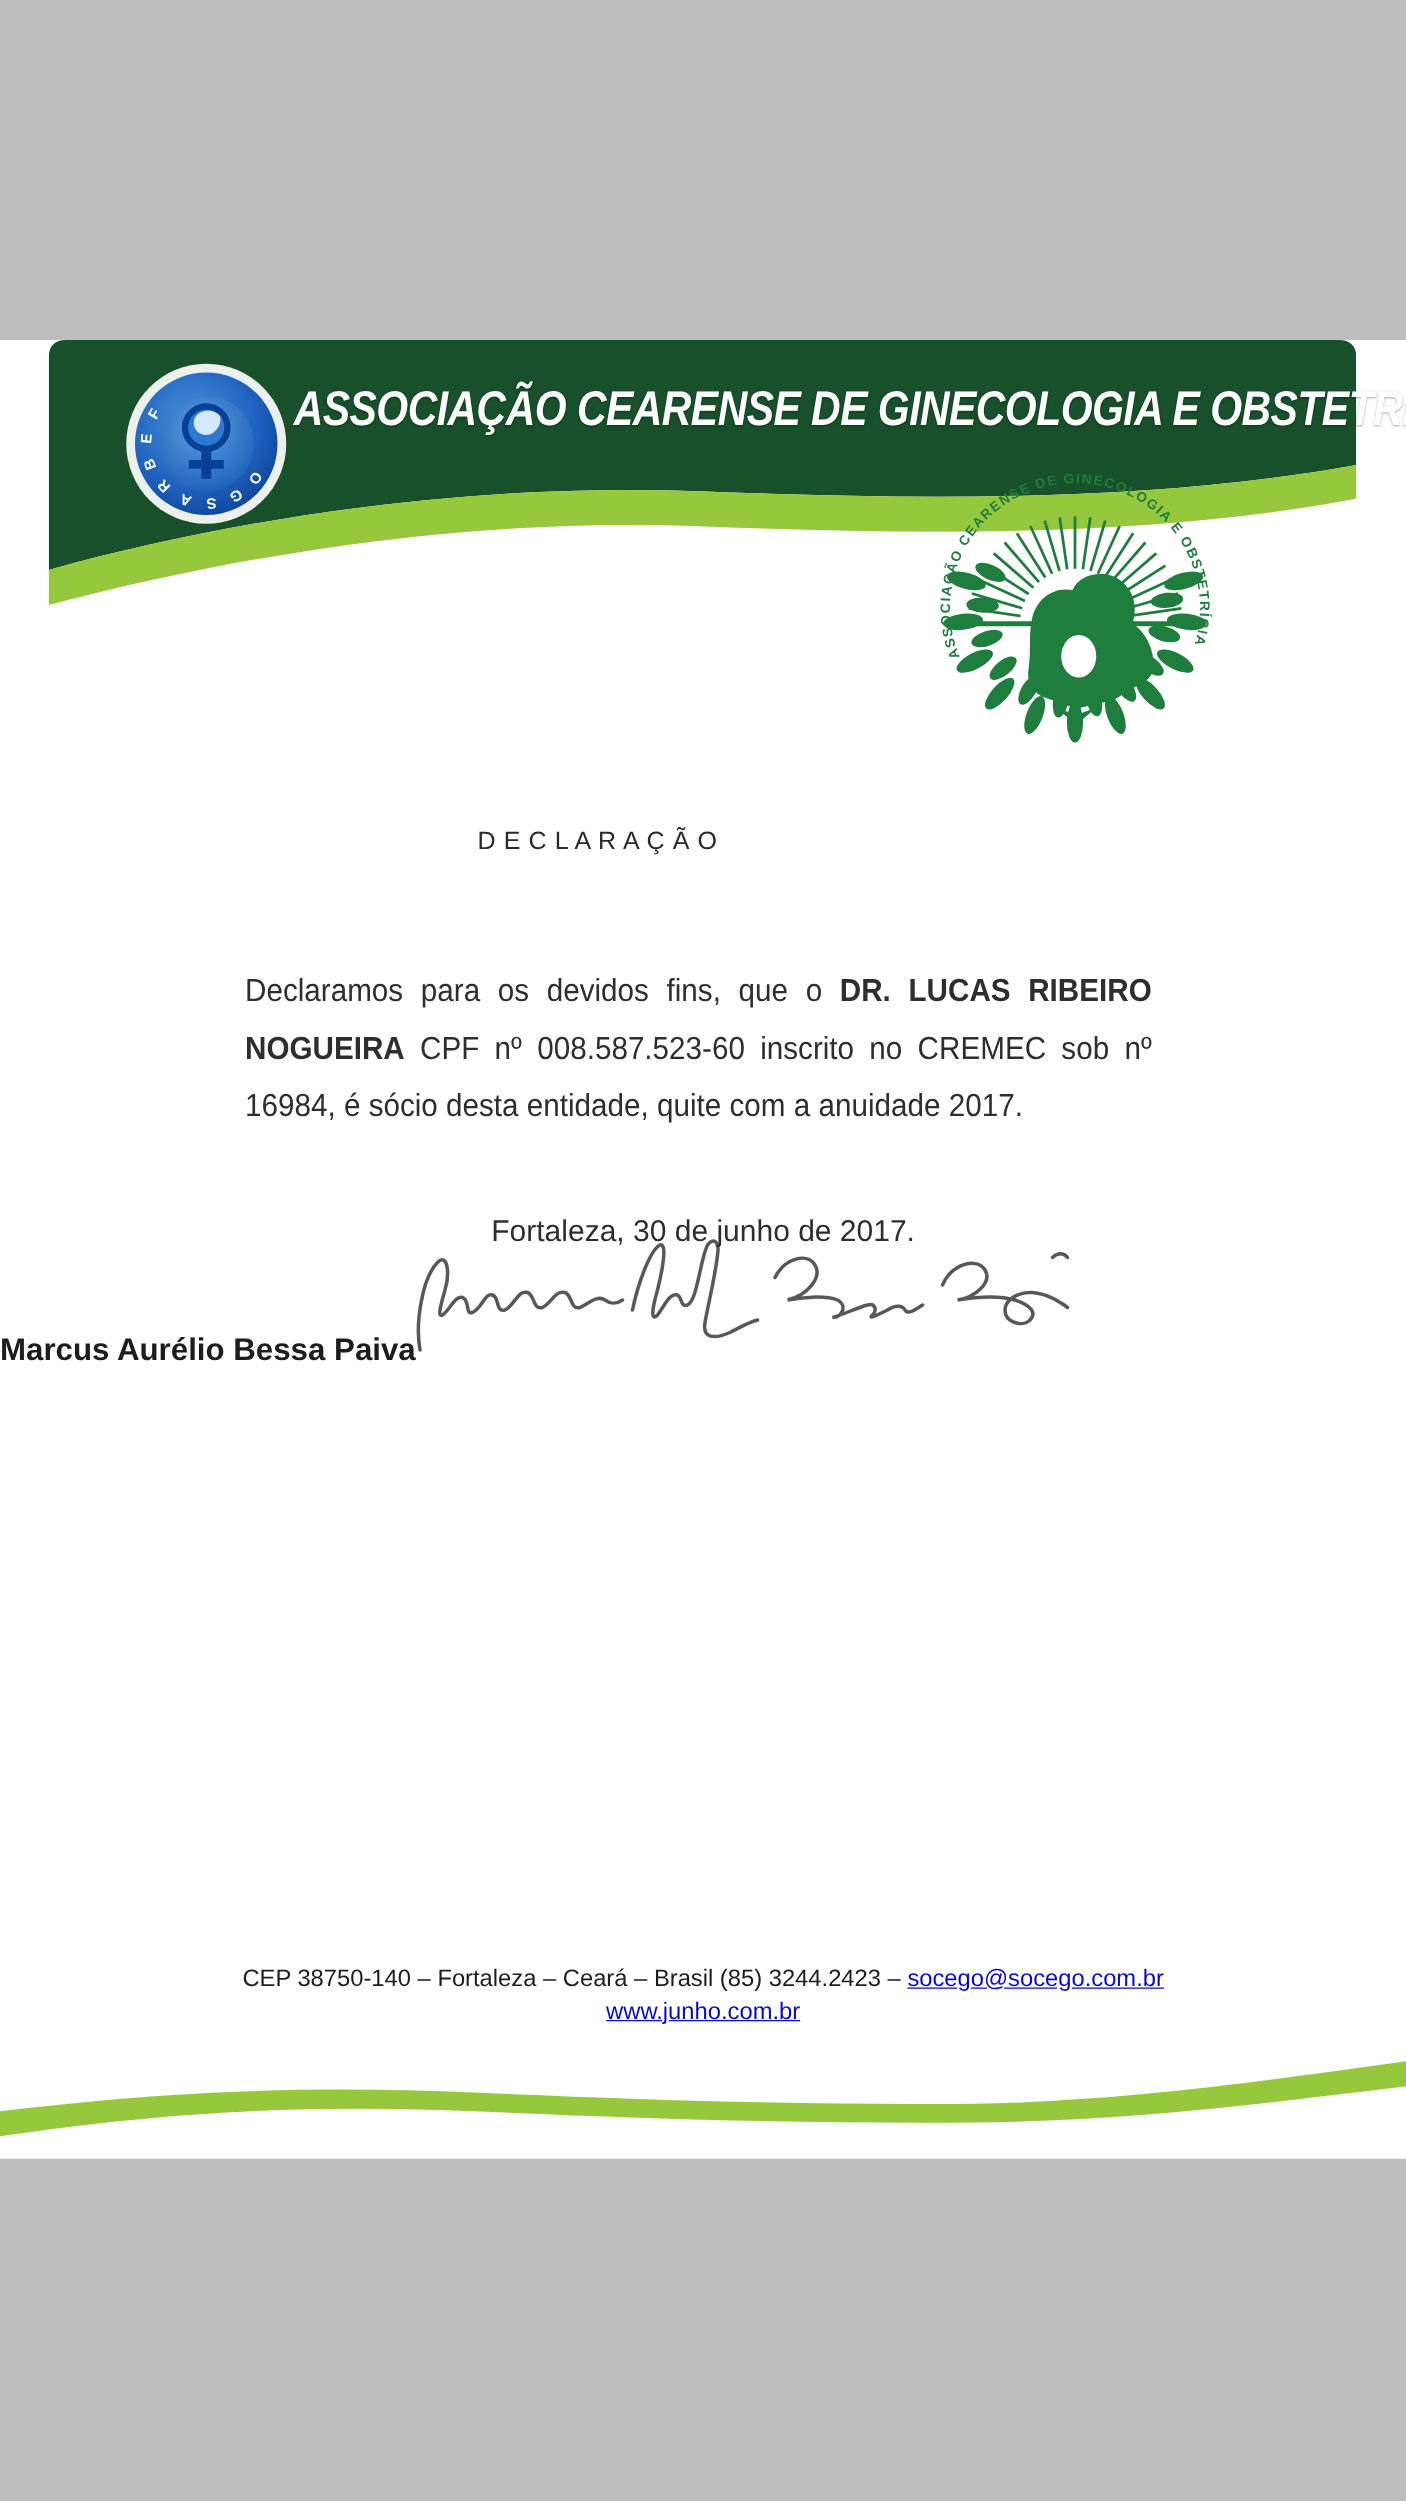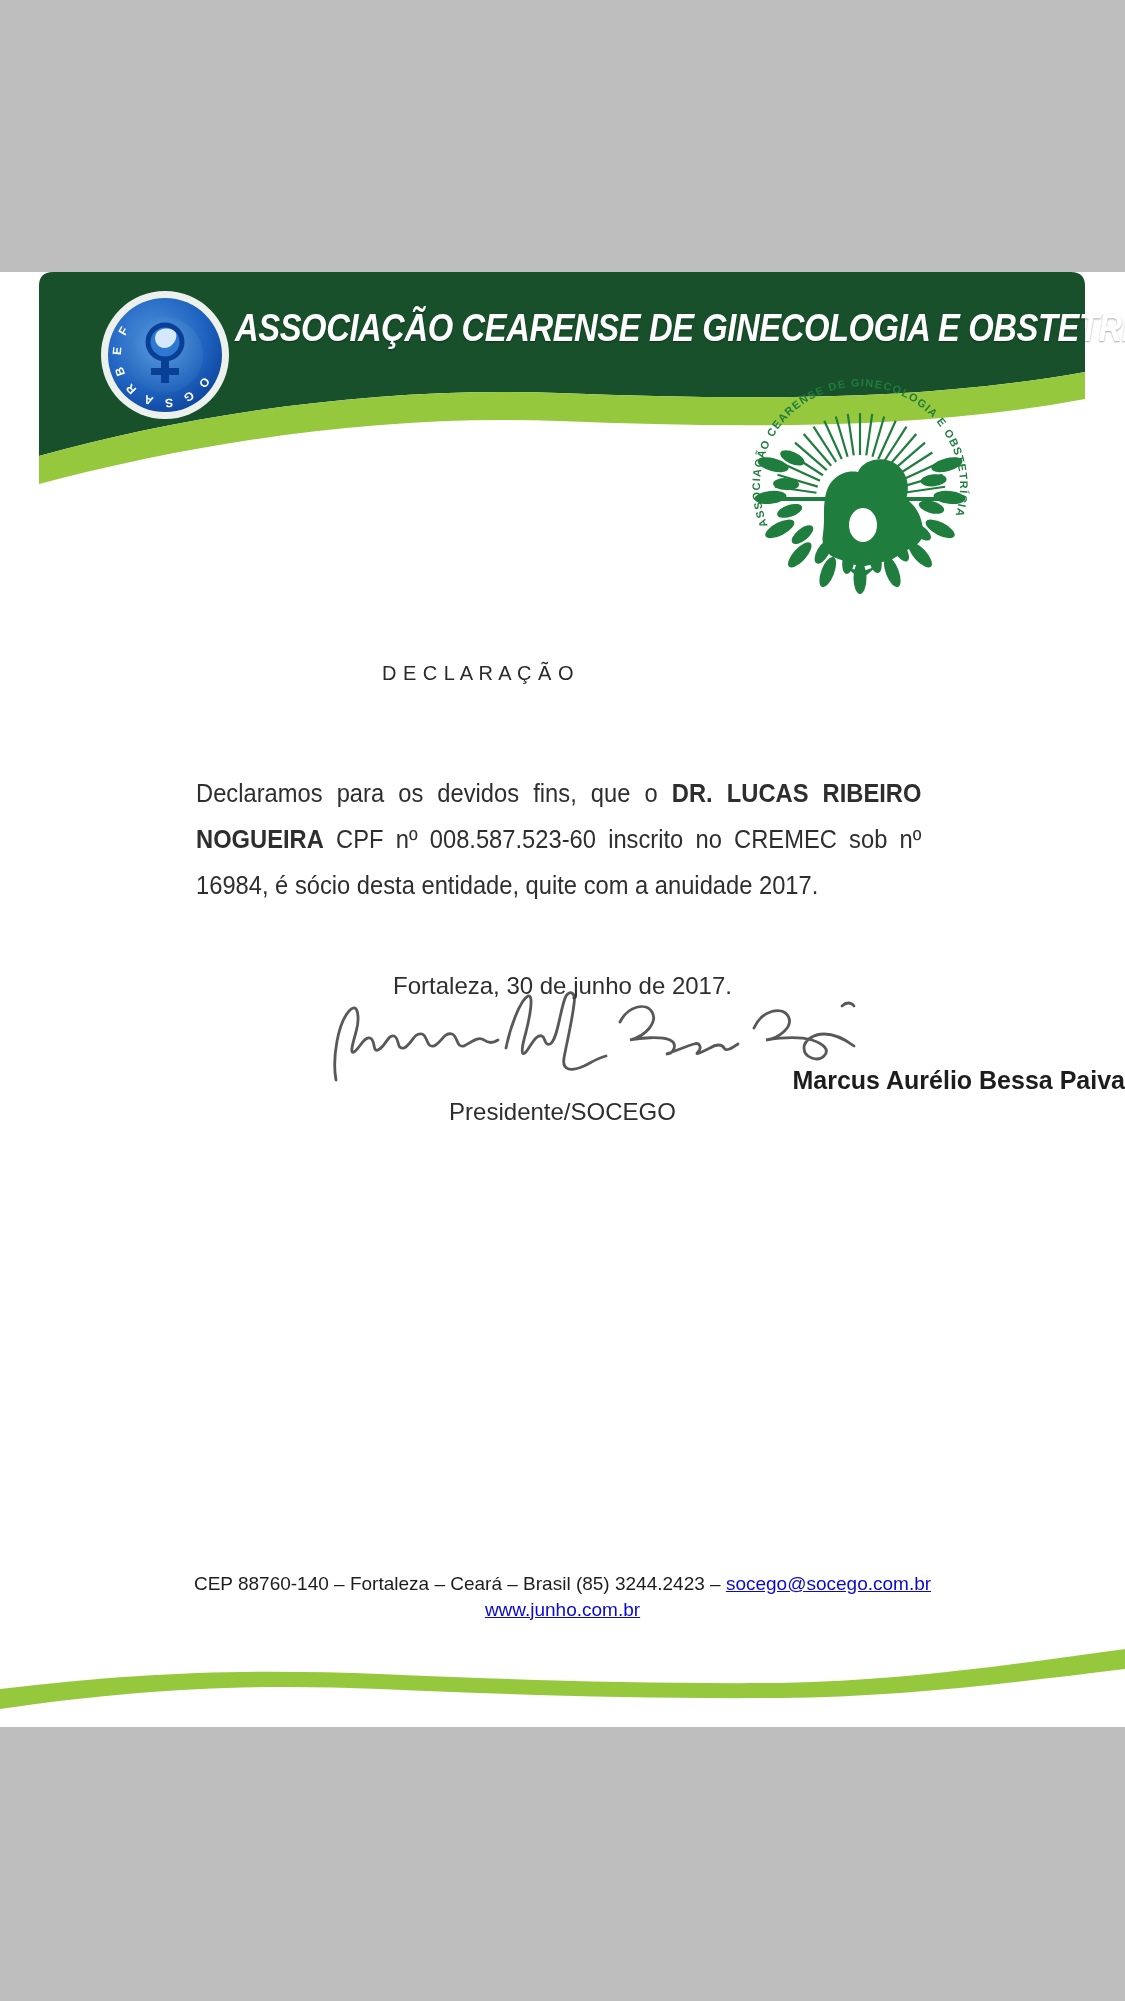--- a/index.html
+++ b/index.html
@@ -35,21 +35,21 @@
   .body-text{position:absolute;left:196px;top:498px;width:780px;
     transform:scaleX(0.93);transform-origin:left top;
     color:#2e2e2e;font-size:25.5px;line-height:46px;}
   .body-line{text-align:justify;text-align-last:justify;}
   .body-line.last{text-align-last:left;}
   .body-text b{font-weight:bold;}
   .date-line{position:absolute;left:0;top:700px;width:1125px;text-align:center;
     color:#2e2e2e;font-size:24px;}
   .signature{position:absolute;left:330px;top:716px;width:530px;height:100px;}
   .signature path{fill:none;stroke:#3b3b3b;stroke-width:2.8px;stroke-linecap:round;opacity:0.85;}
-  .signer-name{position:absolute;left:0;top:794px;width:1125px;text-align:right;
+  .signer-name{position:absolute;left:0;top:794px;width:1125px;text-align:left;
     color:#1d1d1d;font-size:25px;font-weight:bold;}
   .signer-role{position:absolute;left:0;top:826px;width:1125px;text-align:center;
     color:#2e2e2e;font-size:24px;}
 
   
   .footer{position:absolute;left:0;top:1299px;width:1125px;text-align:center;
     color:#1d1d1d;font-size:19px;line-height:25.5px;}
   .footer .link{color:#0a0acf;text-decoration:underline;cursor:pointer;}
   .wave{position:absolute;left:0;top:1371px;width:1125px;height:84px;}
 </style>
@@ -177,24 +177,23 @@
 
     <svg class="signature" viewBox="0 0 530 100">
       <path d="M6,92 C2,70 8,34 20,22 C28,14 30,30 26,44 C22,58 20,66 24,64 C30,60 34,48 40,50 C46,52 42,64 48,62 C56,58 58,46 64,48 C70,50 66,62 74,60 C82,56 84,44 92,46 C98,48 96,60 104,58 C112,54 114,44 122,46 C128,48 126,60 134,58 C142,54 148,48 154,52 C158,55 162,56 168,52"></path>
       <path d="M176,60 C180,40 190,12 198,8 C204,6 200,28 196,44 C192,58 190,70 196,64 C202,56 206,46 212,48 C216,50 214,58 220,56 C228,52 230,20 236,8 C240,2 246,4 244,16 C242,34 236,58 234,70 C232,82 240,84 254,78 C262,74 268,70 276,68"></path>
       <path d="M290,34 C298,18 316,14 322,24 C328,34 316,48 300,52 C310,50 330,48 340,52 C348,56 344,66 336,66 C344,64 356,58 364,56 C370,54 372,60 368,64 C364,68 372,64 380,60 C386,56 392,56 394,60 C396,64 402,60 408,56"></path>
       <path d="M424,40 C432,22 452,18 458,28 C464,38 450,50 436,52 C448,50 468,48 482,52 C494,56 500,62 494,68 C488,74 474,70 474,60 C474,52 484,46 494,46 C506,46 516,52 524,58"></path>
       <path d="M512,18 C516,14 521,14 524,18"></path>
     </svg>
 
     <div class="signer-name">Marcus Aurélio Bessa Paiva</div>
-    <div class="signer-role">Presidente/SOCEGO</div>
 
     <div class="footer">
-      <div><span>CEP 88760-140 – Fortaleza – Ceará – Brasil (85) 3244.2423 – </span><a class="link">socego@socego.com.br</a></div>
+      <div><span>CEP 38750-140 – Fortaleza – Ceará – Brasil (85) 3244.2423 – </span><a class="link">socego@socego.com.br</a></div>
       <div><a class="link">www.junho.com.br</a></div>
     </div>
 
     <svg class="wave" viewBox="0 0 1125 84" preserveAspectRatio="none">
       <path d="M0,46 C150,28 260,26 380,31 C520,37 640,41 780,40 C900,38 1010,22 1125,6 L1125,26 C1010,40 900,54 780,55 C640,56 520,52 380,46 C260,41 150,44 0,66 Z" fill="#96c83e"></path>
     </svg>
 
   </div>
 
   <div class="letterbox bottom"></div>

